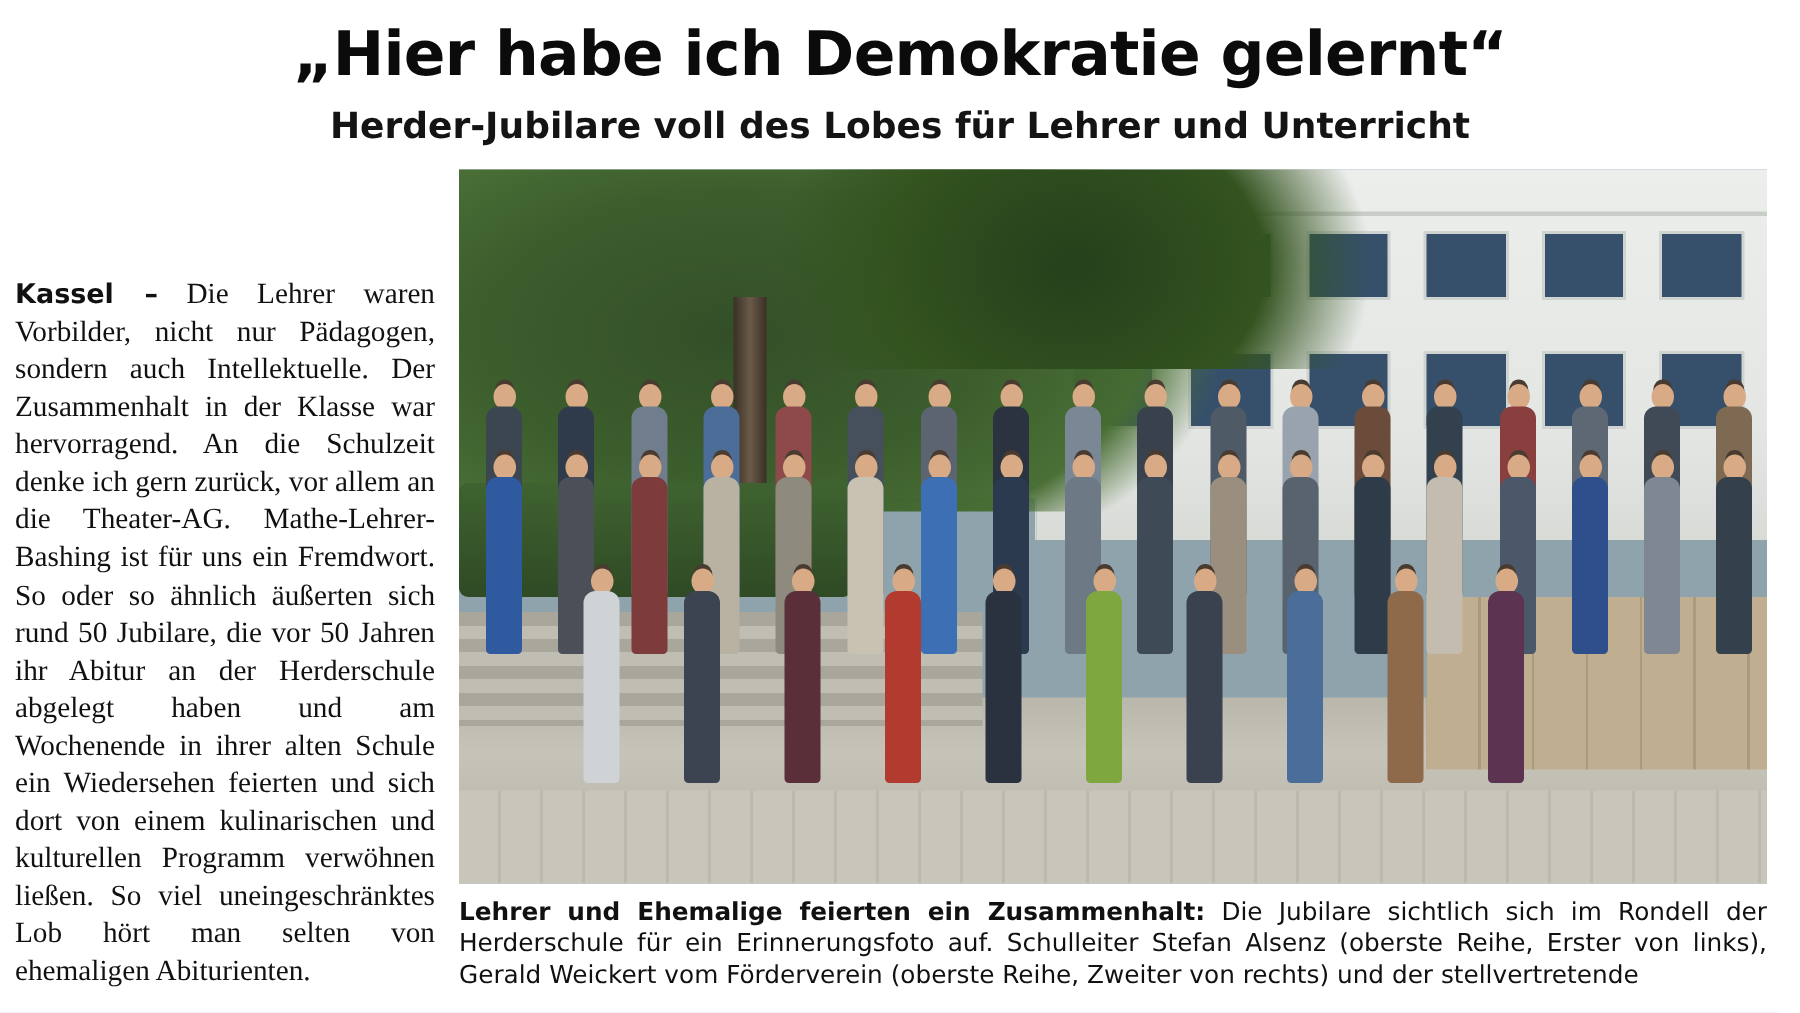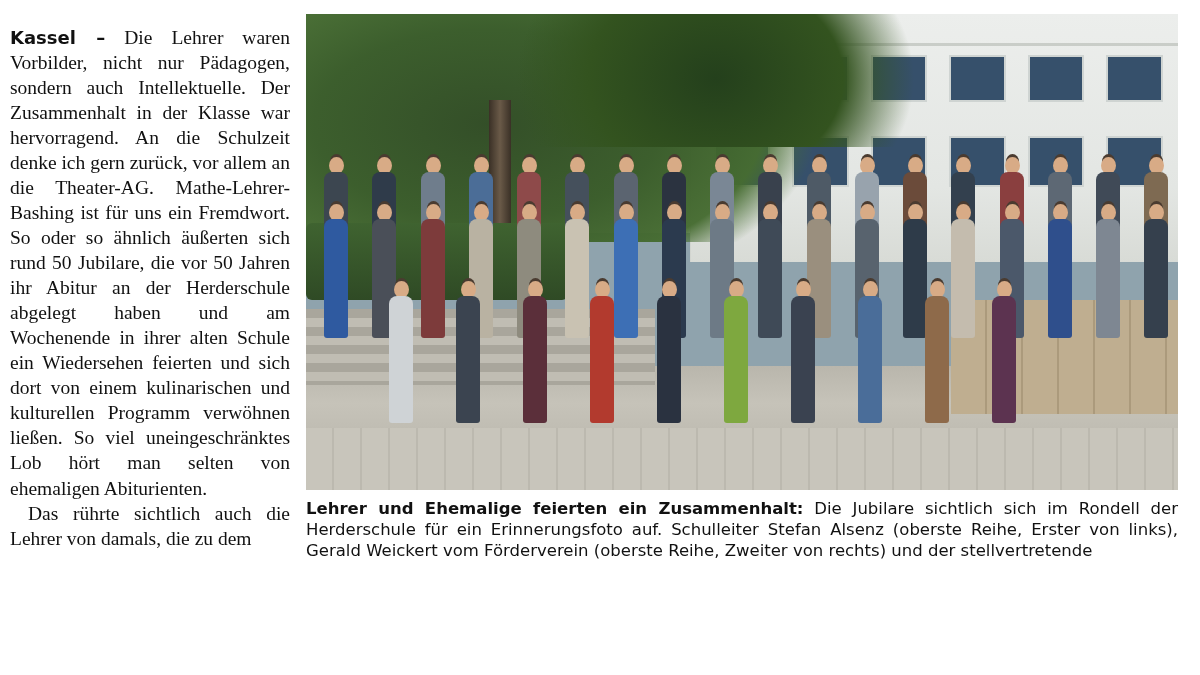--- a/index.html
+++ b/index.html
@@ -40,21 +40,21 @@
     font-weight: 700;
     font-size: 24px;
     line-height: 1.2;
     color: #141414;
     margin: 10px 0 0 0;
   }
 
   
   .content {
     display: flex;
-    align-items: center;
+    align-items: flex-end;
     padding: 14px 8px 0 10px;
     box-sizing: border-box;
   }
   .col-text {
     width: 292px;
     flex: 0 0 292px;
     padding-right: 12px;
     box-sizing: border-box;
   }
   .col-photo {
@@ -210,26 +210,29 @@
   }
   .caption b {
     font-weight: 700;
   }
 </style>
 </head>
 <body>
 
 <div class="page">
 
+  <div class="headline-block">
+    <h1 class="headline">„Hier habe ich Demokratie gelernt“</h1>
+    <h2 class="subhead">Herder-Jubilare voll des Lobes für Lehrer und Unterricht</h2>
+  </div>
 
   <div class="content">
 
     <div class="col-text">
       <p class="body-text"><span class="lead-in">Kassel –</span><span> Die Lehrer waren Vorbilder, nicht nur Pädagogen, sondern auch Intellektuelle. Der Zusammenhalt in der Klasse war hervorragend. An die Schulzeit denke ich gern zurück, vor allem an die Theater-AG. Mathe-Lehrer-Bashing ist für uns ein Fremdwort. So oder so ähnlich äußerten sich rund 50 Jubilare, die vor 50 Jahren ihr Abitur an der Herderschule abgelegt haben und am Wochenende in ihrer alten Schule ein Wiedersehen feierten und sich dort von einem kulinarischen und kulturellen Programm verwöhnen ließen. So viel uneingeschränktes Lob hört man selten von ehemaligen Abiturienten.</span></p>
-      <p class="body-text">Das rührte sichtlich auch die Lehrer von damals, die zu dem</p>
     </div>
 
     <div class="col-photo">
 
       <div class="photo-frame">
         <div class="photo">
           <div class="ph-sky"></div>
           <div class="ph-building"></div>
           <div class="ph-roofline"></div>
 

